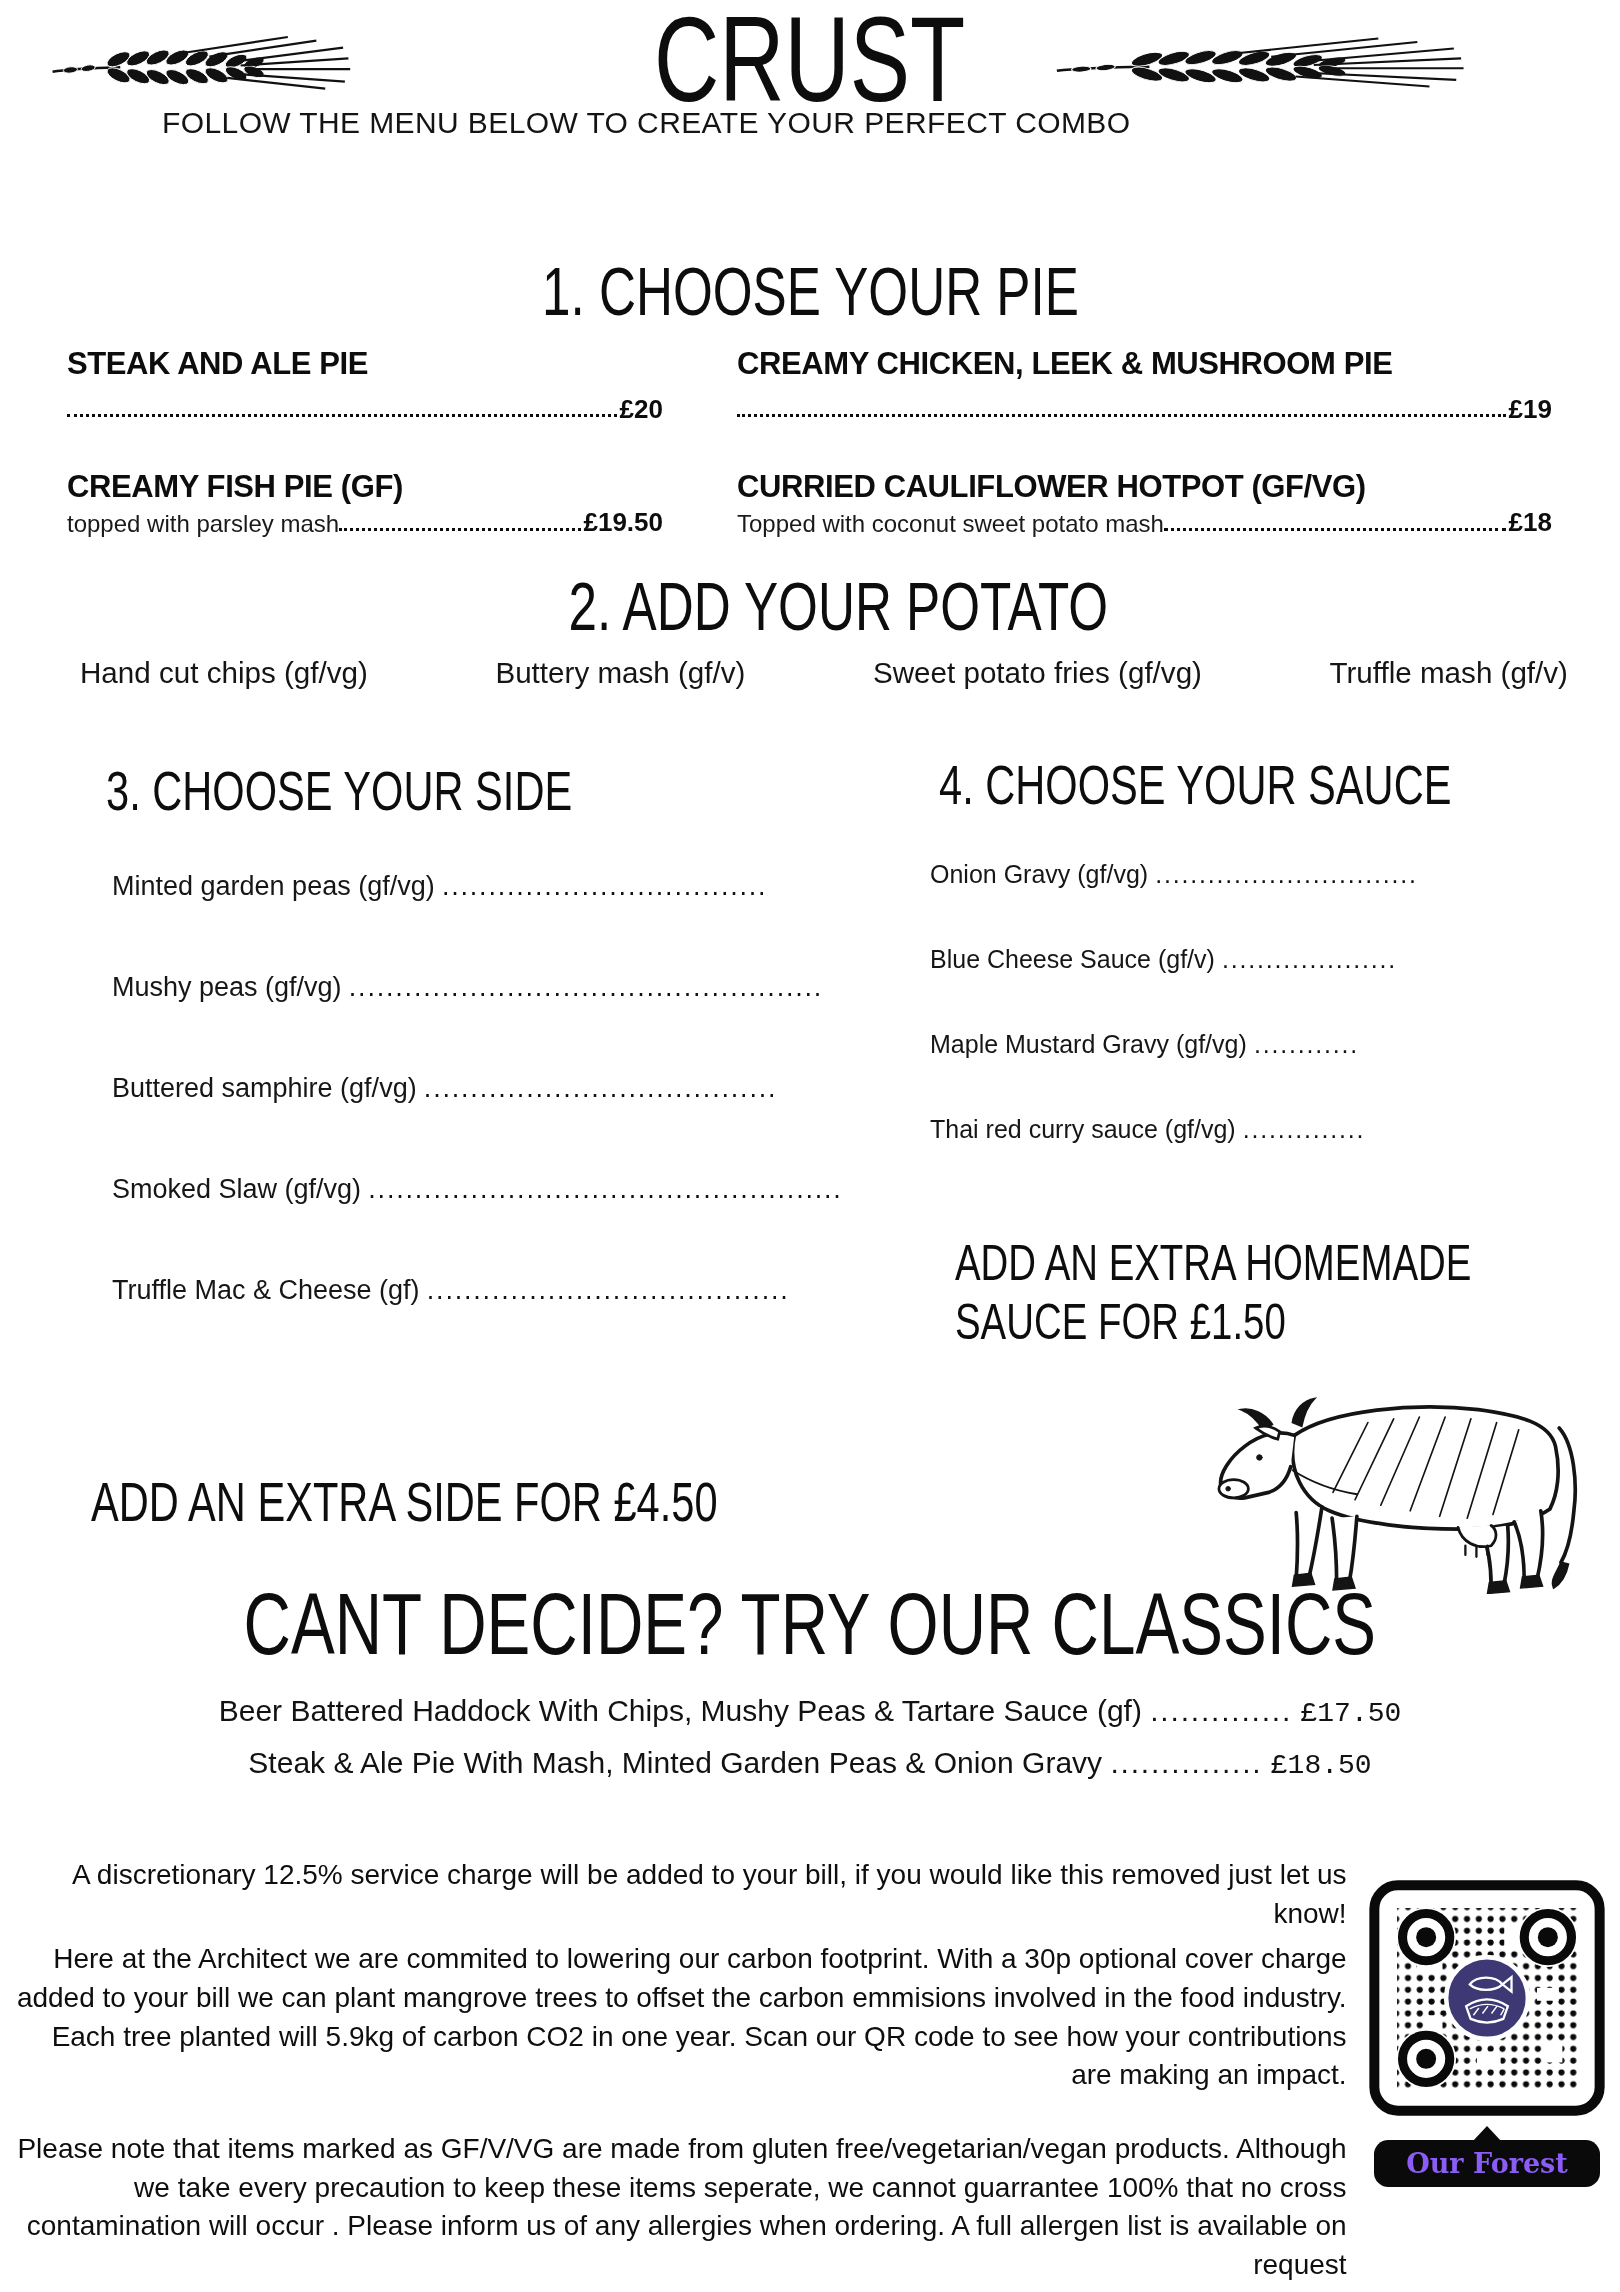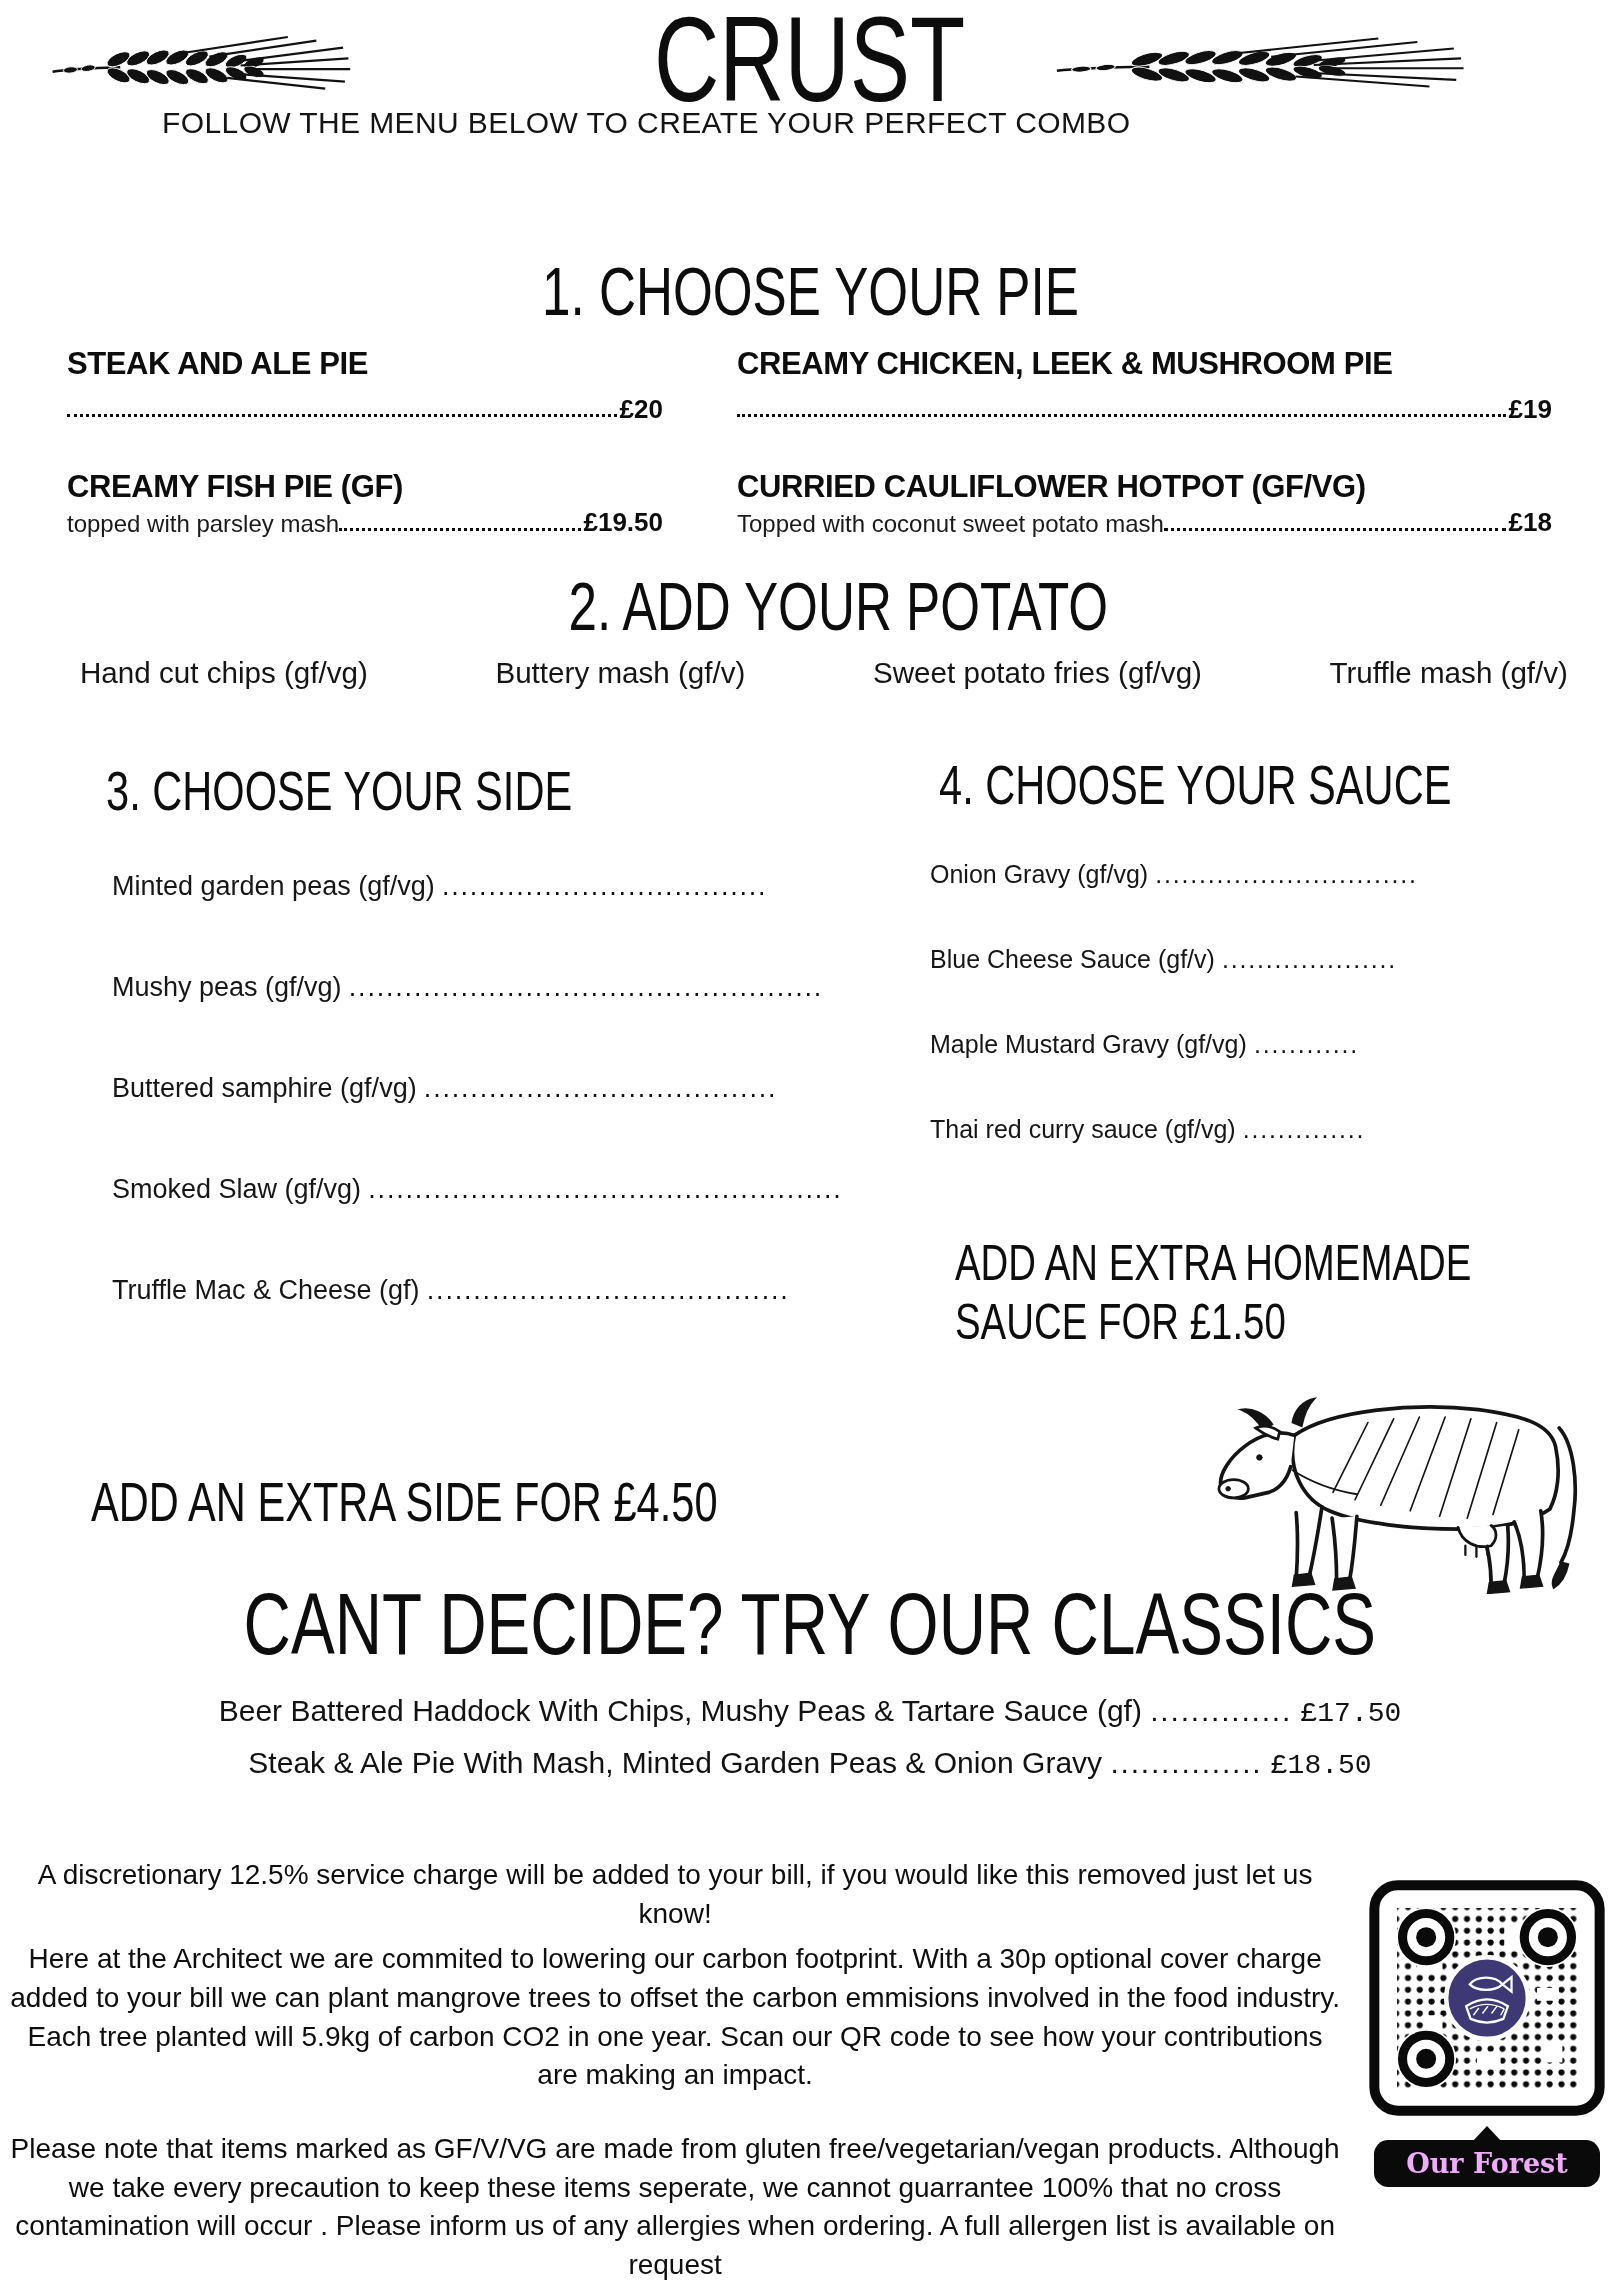--- a/index.html
+++ b/index.html
@@ -48,27 +48,27 @@
   .dotstr{letter-spacing:1.8px;margin-left:7.2px;color:#111;}
 
   .cow{position:absolute;left:1184px;top:1354px;}
 
   .classic{position:absolute;left:0;width:100%;text-align:center;font-size:30px;color:#121212;white-space:nowrap;}
   .classic-1{top:1694px;}
   .classic-2{top:1746px;}
   .cdots{letter-spacing:1.8px;}
   .cprice{font-family:"Liberation Mono","DejaVu Sans Mono",monospace;font-size:28px;}
 
-  .foot{position:absolute;left:3.6px;width:1343px;text-align:center;font-size:28px;line-height:1.38;color:#0e0e0e;}
+  .foot{position:absolute;left:3.6px;width:1343px;text-align:right;font-size:28px;line-height:1.38;color:#0e0e0e;}
   .foot-1{top:1856px;}
   .foot-2{top:2130px;}
   .foot p{margin:0 0 7.2px 0;}
 
   .qr-wrap{position:absolute;left:1365px;top:1879px;width:244px;display:flex;flex-direction:column;align-items:center;}
-  .qr-bubble{position:relative;margin-top:23px;background:#0a0a0a;color:#f0abfc;
+  .qr-bubble{position:relative;margin-top:23px;background:#0a0a0a;color:#8b5cf6;
              font-family:"DejaVu Serif","Liberation Serif",serif;font-weight:700;font-size:27px;
              padding:8px 32px;border-radius:14.3px;white-space:nowrap;}
   .qr-bubble::before{content:"";position:absolute;top:-14.3px;left:50%;transform:translateX(-50%);
              border-left:15px solid transparent;border-right:15px solid transparent;border-bottom:16px solid #0a0a0a;}
 </style>
 </head>
 <body>
 
 <div class="page">
 

